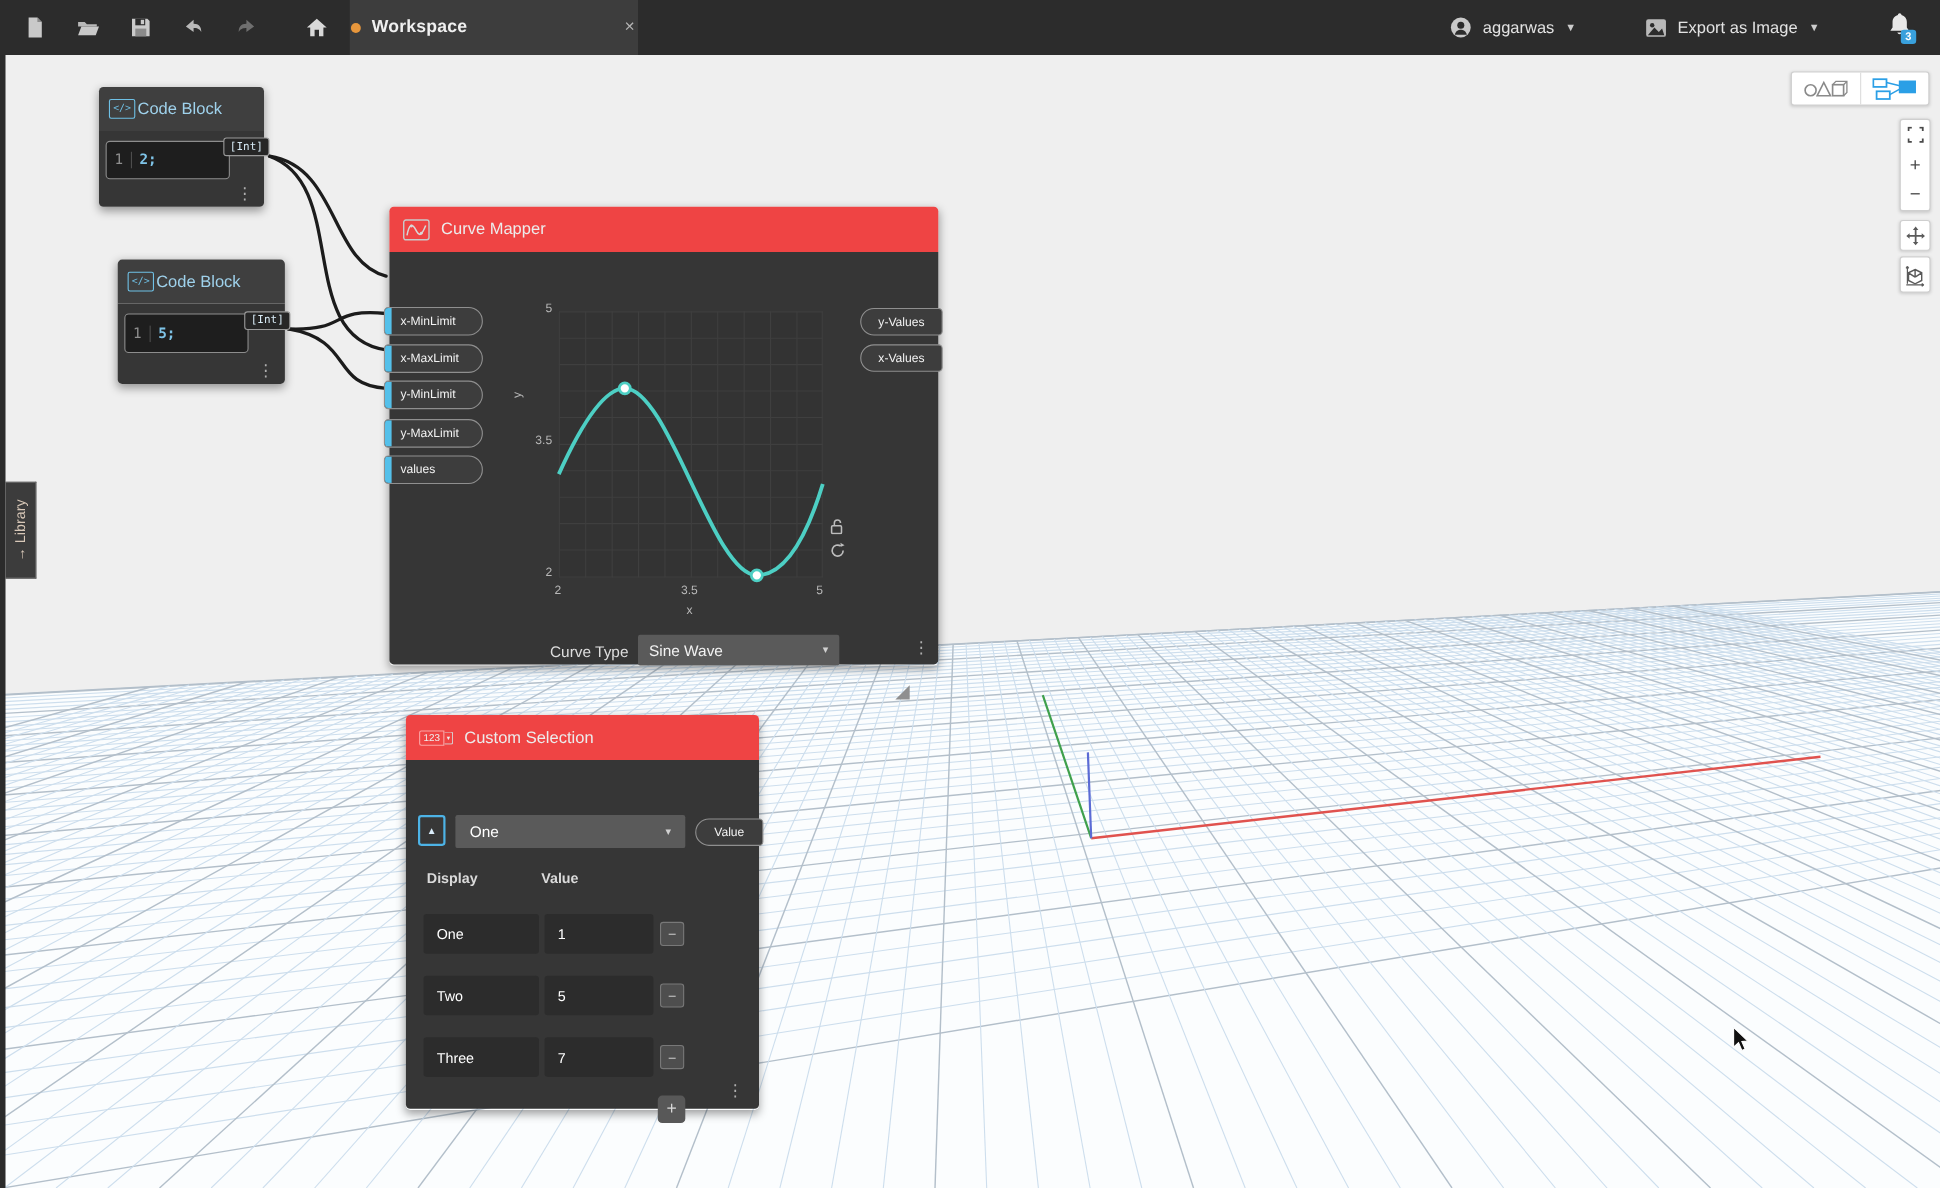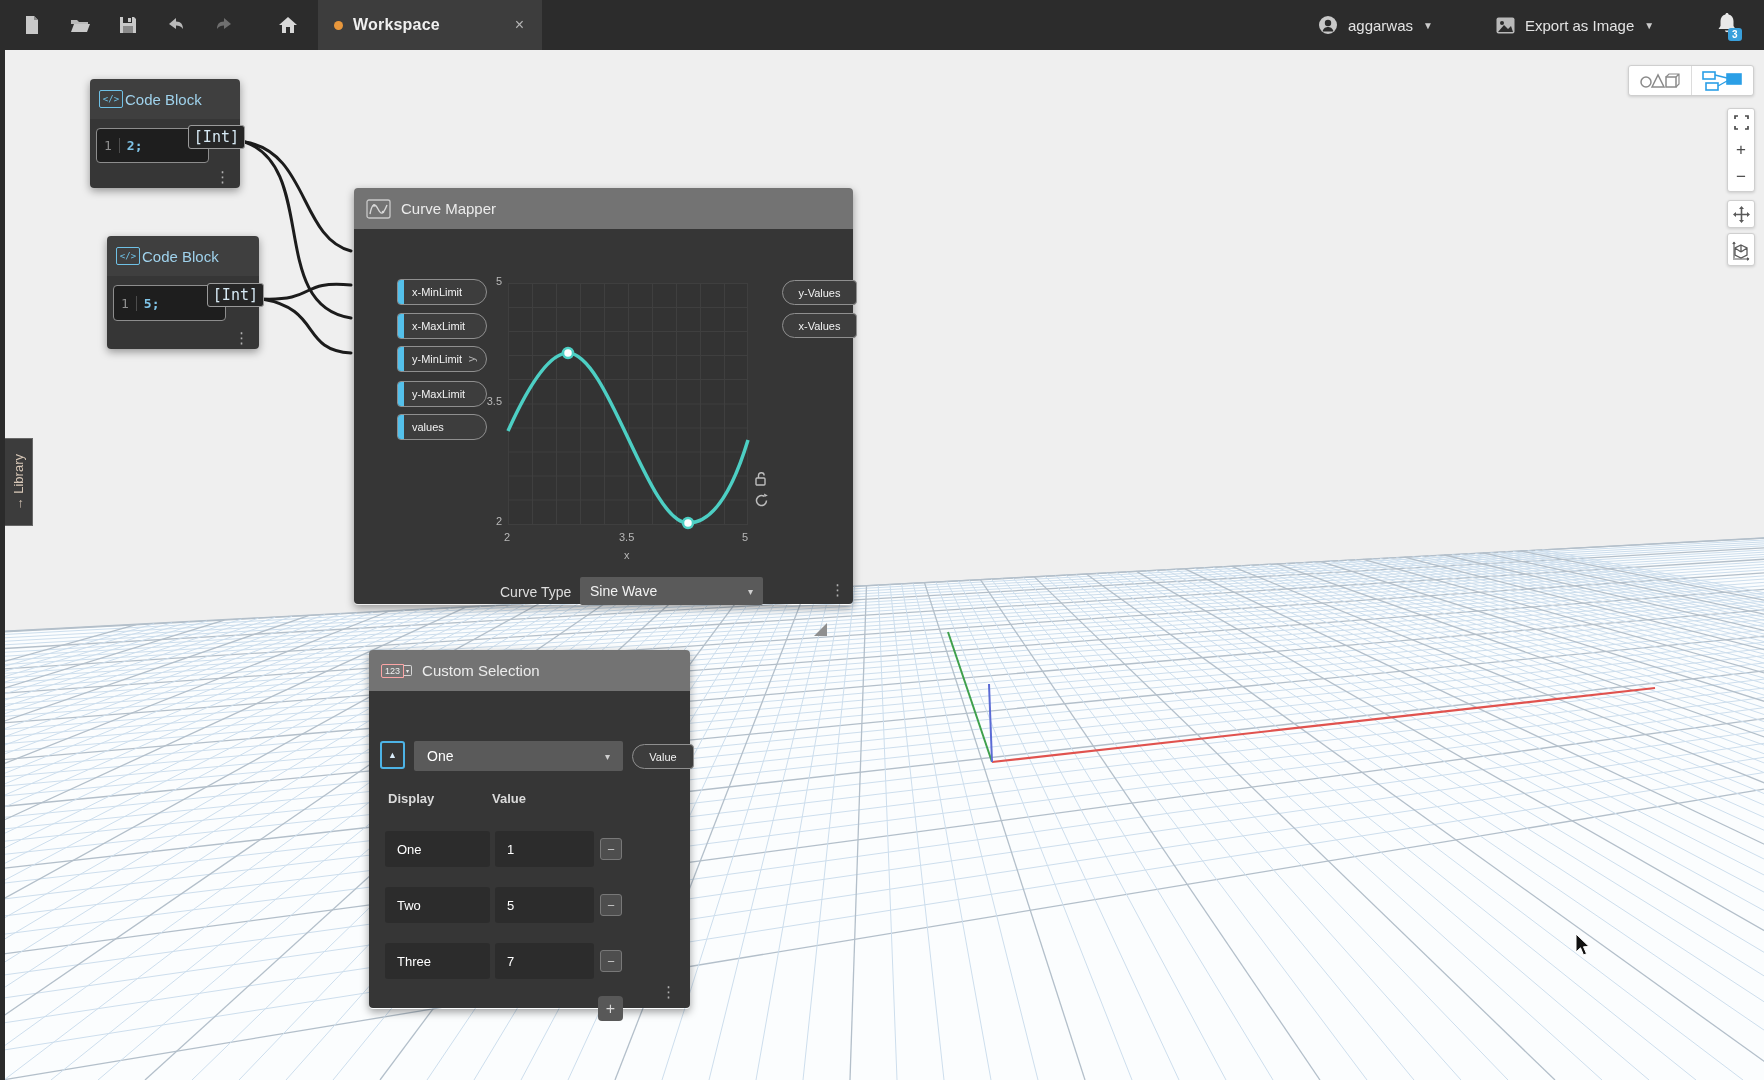--- a/index.html
+++ b/index.html
@@ -3,59 +3,59 @@
 <meta charset="utf-8">
 <style>
   * { margin:0; padding:0; box-sizing:border-box; }
   html,body { width:1764px; height:1080px; overflow:hidden; background:#efefef;
     font-family:"Liberation Sans", sans-serif; }
 
   
   #toolbar { position:absolute; top:0; left:0; width:1764px; height:50px; background:#2c2c2c; z-index:50; }
   .tbicon { position:absolute; top:15px; width:20px; height:20px; }
   .tbicon svg { width:20px; height:20px; }
-  #tab { position:absolute; left:318px; top:0; width:224px; height:50px; background:#3d3d3d;
-    display:flex; align-items:center; padding:0 16px; }
+  #tab { position:absolute; left:318px; top:0; width:262px; height:50px; background:#3d3d3d;
+    display:flex; align-items:center; padding:0 1px; }
   #tab .dot { width:9px; height:9px; border-radius:50%; background:#e8973c; margin-right:10px; }
   #tab .lbl { color:#f0f0f0; font-size:16px; font-weight:bold; letter-spacing:.2px; flex:1; }
   #tab .x { color:#b5b5b5; font-size:16px; cursor:default; padding:0 2px; }
   .tbright { position:absolute; top:0; height:50px; display:flex; align-items:center; color:#e3e3e3; font-size:15px; }
   .caret { color:#cccccc; font-size:10px; margin-left:10px; }
   #bell-badge { position:absolute; left:12px; top:16px; background:#39a0dc; color:#fff; font-size:10px;
     border-radius:3px; padding:1px 4px; font-weight:bold; }
 
   
   #canvas { position:absolute; top:50px; left:0; width:1764px; height:1030px; background:#efefef; overflow:hidden; }
   #bg3d, #wires { position:absolute; top:0; left:0; }
   #libstrip { position:absolute; left:0; top:0; width:5px; height:1030px; background:#2b2b2b; }
   #library-tab { position:absolute; left:5px; top:388px; width:28px; height:88px; background:#3c3c3c;
     border:1px solid #676767; border-left:none; display:flex; align-items:center; justify-content:center; }
   #library-tab span { writing-mode:vertical-rl; transform:rotate(180deg); color:#d8c8b8; font-size:13px; }
 
   
   .node { position:absolute; border-radius:4px; box-shadow:0 3px 9px rgba(0,0,0,.38); z-index:10; }
-  .nhead { height:41px; background:#737373; border-radius:4px 4px 0 0; display:flex; align-items:center; padding:0 12px; }
+  .nhead { height:41px; background:#ef4444; border-radius:4px 4px 0 0; display:flex; align-items:center; padding:0 12px; }
   .nbody { background:#363636; border-radius:0 0 4px 4px; position:relative; }
   .ntitle { color:#ececec; font-size:15px; margin-left:10px; white-space:nowrap; }
   .dots { position:absolute; color:#b0b0b0; font-size:15px; line-height:13px; letter-spacing:0; }
 
   
   .cb-title { color:#9fd2ec; font-size:15px; margin-left:2px; }
   .cb-icon { width:24px; height:18px; border:1.5px solid #6fc1e6; border-radius:2px; color:#6fc1e6;
     font-size:9px; display:flex; align-items:center; justify-content:center; font-family:"DejaVu Sans Mono",monospace; }
   .editor { position:absolute; background:#1e1e1e; border:1px solid #8d8d8d; border-radius:4px;
     display:flex; align-items:center; font-family:"DejaVu Sans Mono",monospace; font-size:13px; }
   .editor .ln { color:#8f8f8f; padding:0 7px; border-right:1px solid #4d4d4d; }
   .editor .code { color:#7fc4e8; padding-left:7px; font-weight:bold; }
   .chip { position:absolute; background:#262626; border:1px solid #9a9a9a; border-radius:3px;
-    color:#d7eaf5; font-size:15px; font-family:"DejaVu Sans Mono",monospace; padding:2px 5px; }
+    color:#d7eaf5; font-size:10px; font-family:"DejaVu Sans Mono",monospace; padding:2px 5px; }
 
   
   .port-in { position:absolute; left:-5px; width:90px; height:26px; background:#3d3d3d;
-    border:1px solid #8f8f8f; border-radius:4px 13px 13px 4px; display:flex; align-items:center; overflow:hidden;margin-left:48px; }
+    border:1px solid #8f8f8f; border-radius:4px 13px 13px 4px; display:flex; align-items:center; overflow:hidden; }
   .port-in .bar { width:6px; align-self:stretch; background:#54c0ea; }
   .port-in .plbl { color:#f2f2f2; font-size:11px; margin-left:8px; white-space:nowrap; }
   .port-out { position:absolute; right:-4px; height:25px; background:#3d3d3d; border:1px solid #8f8f8f;
     border-radius:13px 4px 4px 13px; display:flex; align-items:center; justify-content:center; }
   .port-out .plbl { color:#f2f2f2; font-size:11px; padding:0 12px; white-space:nowrap; }
 
   
   #cm-graph { position:absolute; left:154px; top:54px; width:240px; height:242px; background:#333333; }
   .tick { position:absolute; color:#b8b8b8; font-size:11px; }
   #cm-dd { position:absolute; left:226px; top:348px; width:183px; height:28px; background:#5a5a5a; border-radius:2px;

